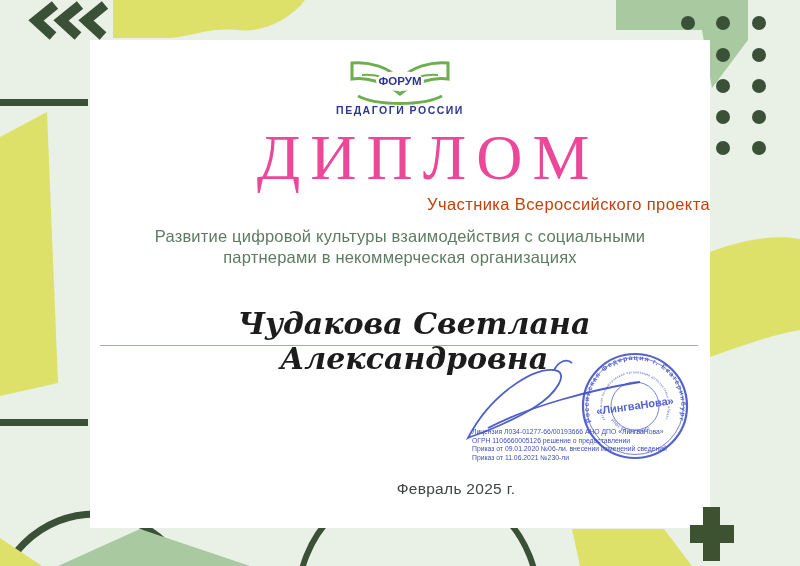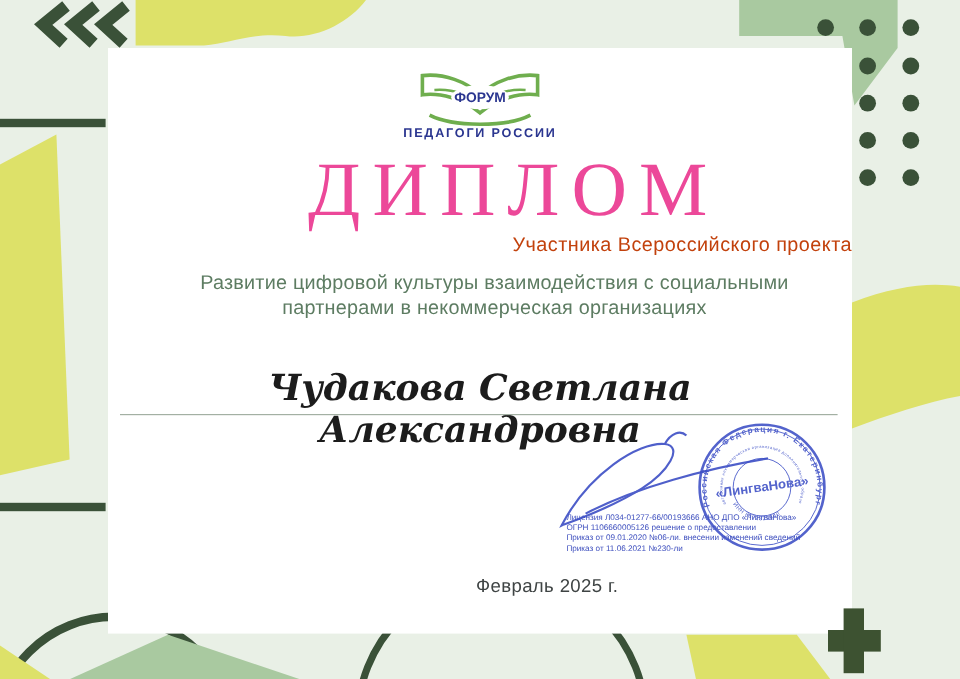--- a/index.html
+++ b/index.html
@@ -8,25 +8,25 @@
   #bg-decor{position:absolute;left:0;top:0;z-index:0;}
   #card{position:absolute;left:90px;top:40px;width:620px;height:488px;
         background:#ffffff;z-index:1;}
   #plus-decor{position:absolute;left:688px;top:505px;z-index:2;}
   .logo-wrap{position:absolute;left:0;top:14px;width:620px;text-align:center;}
   .title{position:absolute;left:0;top:84px;width:620px;text-align:center;
          font-family:"Liberation Serif",serif;font-size:64px;line-height:68px;
          font-weight:normal;letter-spacing:10px;color:#ec4899;margin-left:28px;}
   .subtitle{position:absolute;left:0;top:155px;width:620px;text-align:right;
             font-size:16.5px;color:#c2410c;letter-spacing:0.4px;}
-  .project{position:absolute;left:12px;top:186px;width:620px;text-align:center;
+  .project{position:absolute;left:0;top:186px;width:620px;text-align:center;
            font-size:16.5px;line-height:21px;color:#5d7c62;letter-spacing:0.2px;}
   .recipient{position:absolute;left:0;top:266px;width:620px;text-align:center;
              font-family:"DejaVu Serif",serif;font-style:italic;font-weight:bold;
-             font-size:30px;color:#1c1c1c;}
+             font-size:30px;color:#1c1c1c;padding-left:14px;}
   .recipient-line{position:absolute;left:10px;top:305px;width:598px;height:1px;
                   background:#a3b0a3;}
   .director{position:absolute;left:20px;top:376px;font-size:13.5px;line-height:16.5px;
             color:#4c504e;}
   .license{position:absolute;left:382px;top:388px;width:238px;font-size:6.8px;
            line-height:8.6px;color:#3e4fbe;}
   .date{position:absolute;left:0;top:440px;width:732px;text-align:center;
         font-size:15.5px;color:#3f4444;letter-spacing:0.3px;}
   .sig-svg{position:absolute;left:370px;top:300px;z-index:3;}
 </style>

